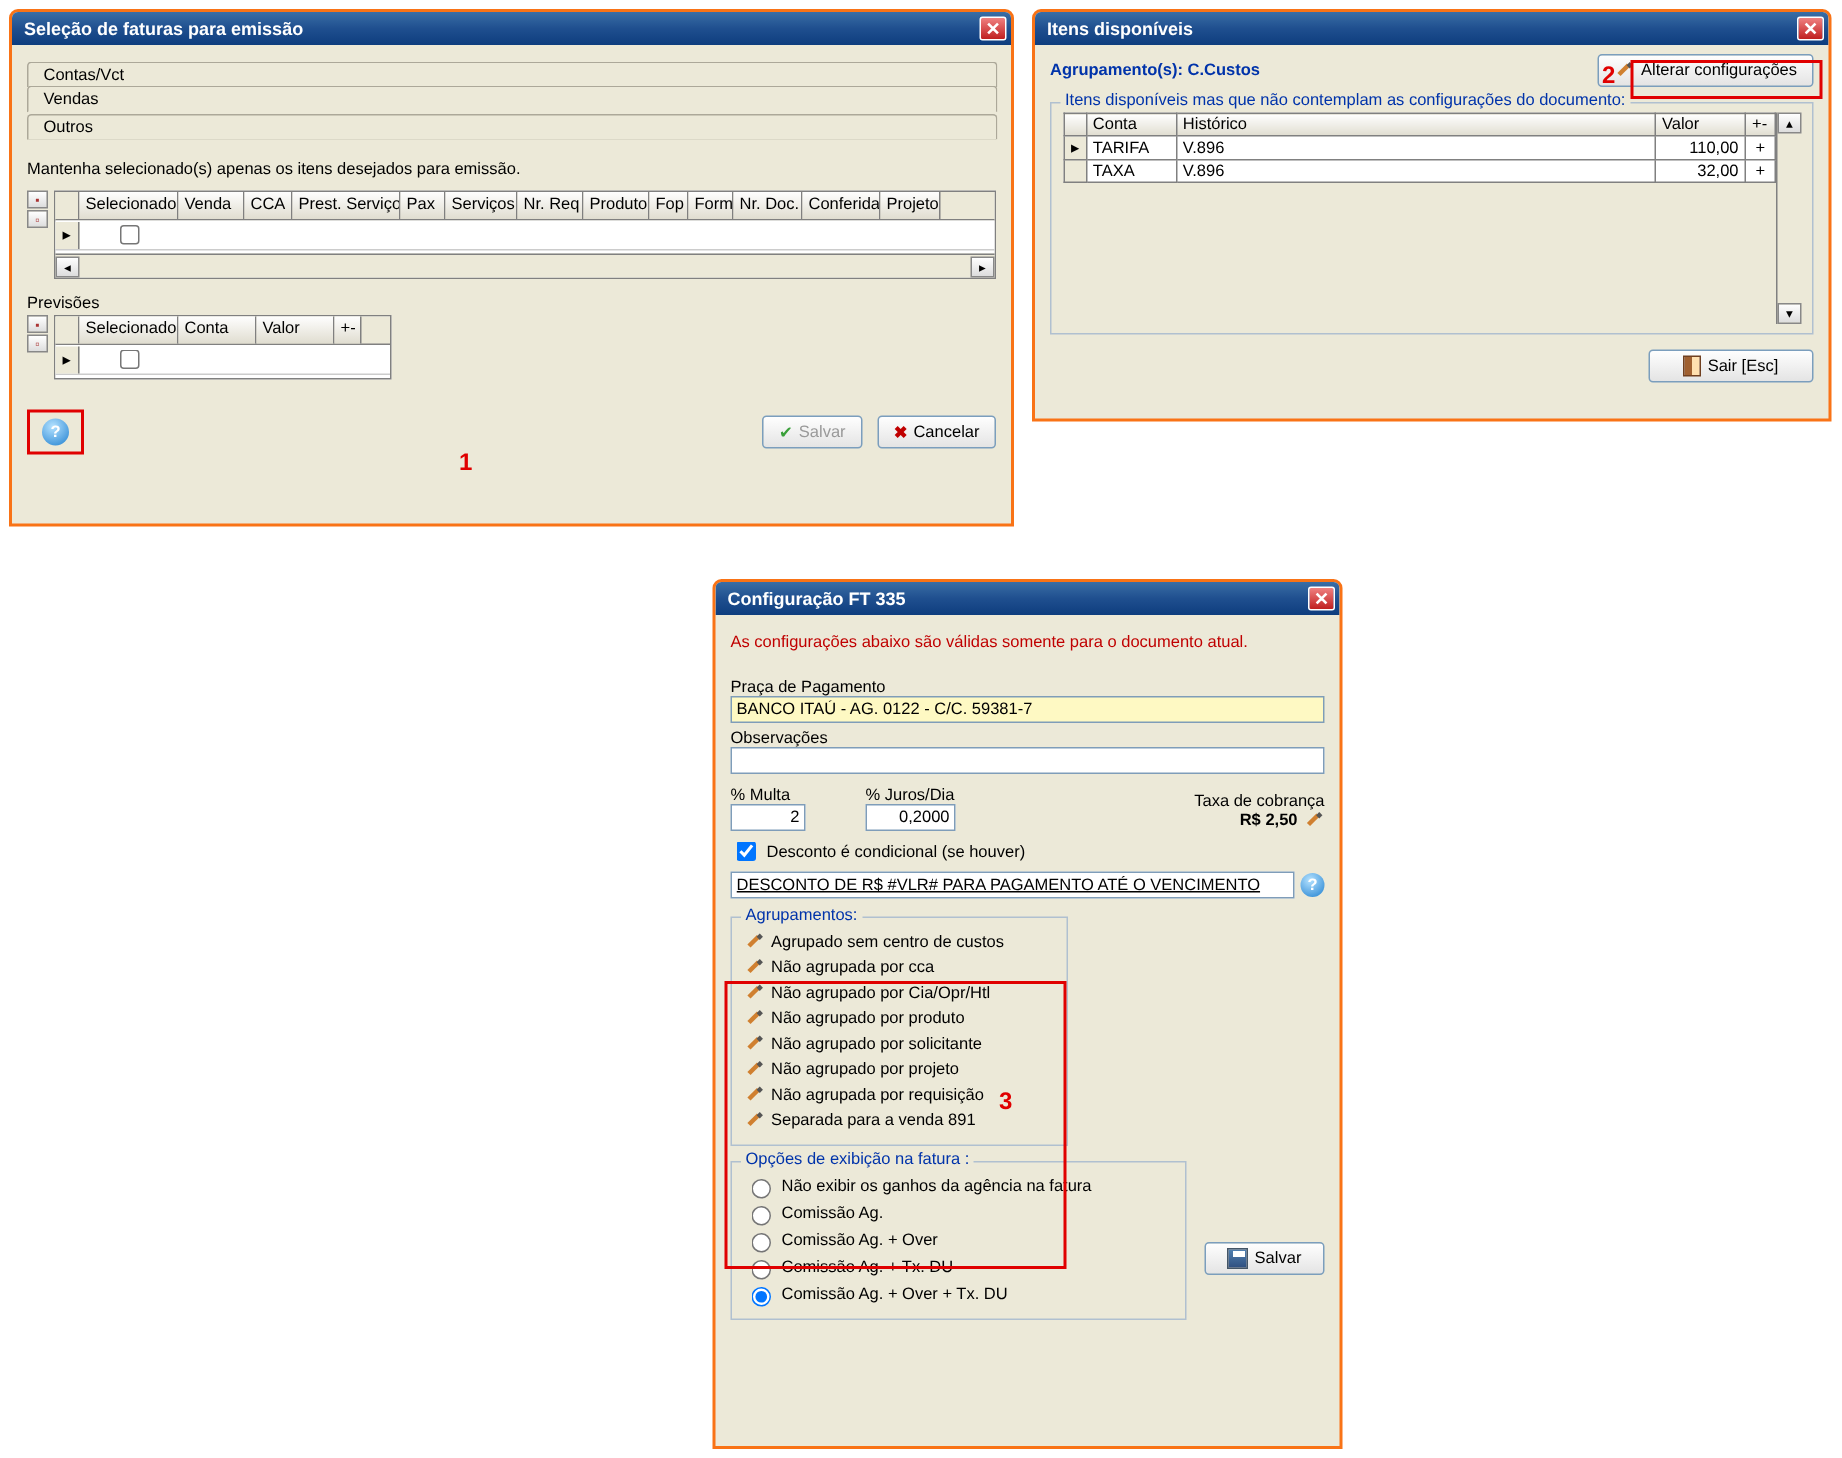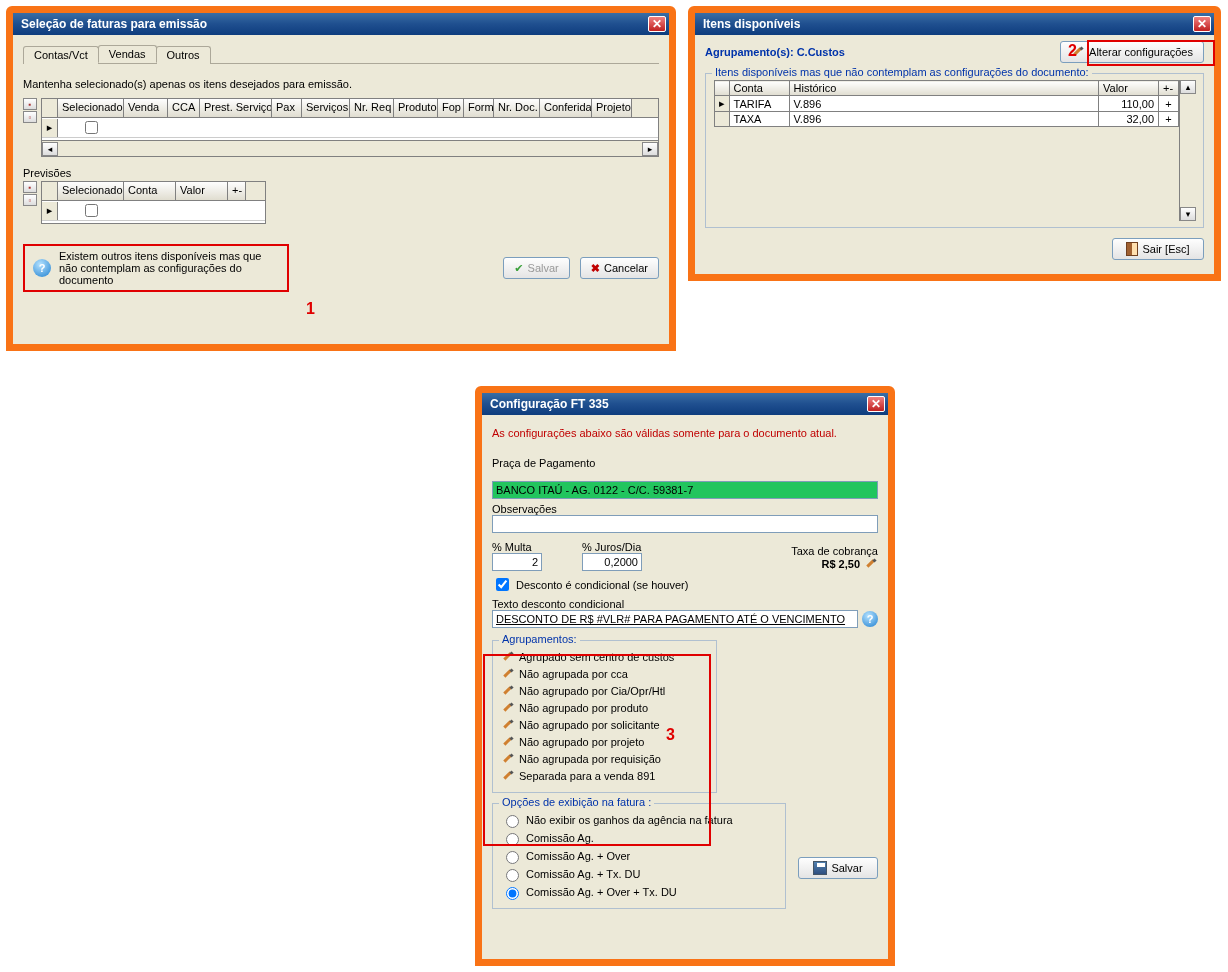--- a/index.html
+++ b/index.html
@@ -8,21 +8,21 @@
     padding: 8px;
     font-family: Tahoma, Arial, sans-serif;
     font-size: 11px;
     background: #fff;
     width: 1228px;
     height: 972px;
     position: relative;
   }
   .window {
     position: absolute;
-    border: 7px solid #f97316;
+    border: 2px solid #f97316;
     background: #ece9d8;
     border-radius: 6px 6px 0 0;
     overflow: hidden;
   }
   .titlebar {
     height: 22px;
     background: linear-gradient(to bottom, #3a6ea5 0%, #1f4f8f 50%, #0e3d7e 100%);
     color: #fff;
     font-weight: bold;
     display: flex;
@@ -44,20 +44,21 @@
     font-weight: bold;
     cursor: pointer;
   }
   .win-body {
     padding: 6px 10px;
   }
   .tabs {
     display: flex;
     border-bottom: 1px solid #aca899;
     margin-top: 4px;
+    flex-direction: column;
   }
   .tab {
     padding: 2px 10px;
     border: 1px solid #aca899;
     border-bottom: none;
     background: #ece9d8;
     margin-right: -1px;
     border-radius: 3px 3px 0 0;
     cursor: pointer;
     position: relative;
@@ -220,21 +221,21 @@
   }
   .grid2 { border-collapse: collapse; width:100%; }
   .input {
     border:1px solid #7f9db9;
     background:#fff;
     height:18px;
     padding:1px 3px;
     font-size:11px;
     font-family:inherit;
   }
-  .input.yellow { background:#22c55e;margin-top:12px; }
+  .input.yellow { background:#fef9c3; }
   .checkbox {
     display:inline-flex;align-items:center;gap:4px;margin:4px 0;
   }
   .radio { display:flex;align-items:center;gap:4px;margin:2px 0; }
   .group-link {
     display:flex;align-items:center;gap:4px;margin:3px 0;cursor:pointer;
   }
   .scrollbar-v {
     width:16px;background:#ece9d8;border-left:1px solid #808080;display:flex;flex-direction:column;justify-content:space-between;
   }
@@ -323,21 +324,20 @@
             <div class="indicator-col">▸</div>
             <div style="width:66px;text-align:center;"><input type="checkbox" style=""></div>
           </div>
         </div>
       </div>
     </div>
 
     <div class="row-footer">
       <div class="info-box">
         <div class="info-icon">?</div>
-        <span style="max-width:220px;display:inline-block;">Existem outros itens disponíveis mas que não contemplam as configurações do documento</span>
       </div>
       <div style="display:flex;gap:10px;">
         <div class="btn disabled">
           <span class="check-ico">✔</span>
           <span>Salvar</span>
         </div>
         <div class="btn">
           <span class="x-ico">✖</span>
           <span>Cancelar</span>
         </div>
@@ -392,21 +392,21 @@
             </table>
         </div>
         <div class="scrollbar-v">
           <div class="sarrow">▴</div>
           <div class="sarrow">▾</div>
         </div>
       </div>
     </div>
 
     <div style="text-align:right;margin-top:10px;">
-      <div class="btn" style="width:92px;justify-content:center;">
+      <div class="btn" style="width:110px;justify-content:center;">
         <span style="display:inline-block;width:12px;height:14px;background:linear-gradient(90deg,#a06030 50%,#ffe0b0 50%);border:1px solid #704020;"></span>
         <span>Sair [Esc]</span>
       </div>
     </div>
   </div>
 </div>
 <div class="annot-box" style="left:1087px; top:40px; width:128px; height:26px;"></div>
 <div class="annot" style="left:1068px; top:42px;">2</div>
 
 <div class="window" style="left:475px; top:386px; width:420px; height:580px;">
@@ -439,21 +439,20 @@
           <span class="pencil"></span>
         </div>
       </div>
     </div>
 
     <div class="checkbox">
       <input type="checkbox" checked="" style="">
       <span>Desconto é condicional (se houver)</span>
     </div>
 
-    <div>Texto desconto condicional</div>
     <div style="display:flex;gap:4px;align-items:center;">
       <input class="input" style="flex: 1 1 0%; text-decoration: underline;" value="DESCONTO DE R$ #VLR# PARA PAGAMENTO ATÉ O VENCIMENTO">
       <div class="info-icon" style="width:16px;height:16px;">?</div>
     </div>
 
     <div class="fieldset" style="margin-top:12px;width:225px;">
       <span class="legend">Agrupamentos:</span>
       <div id="agrup-list">
           <div class="group-link">
             <span class="pencil"></span>

